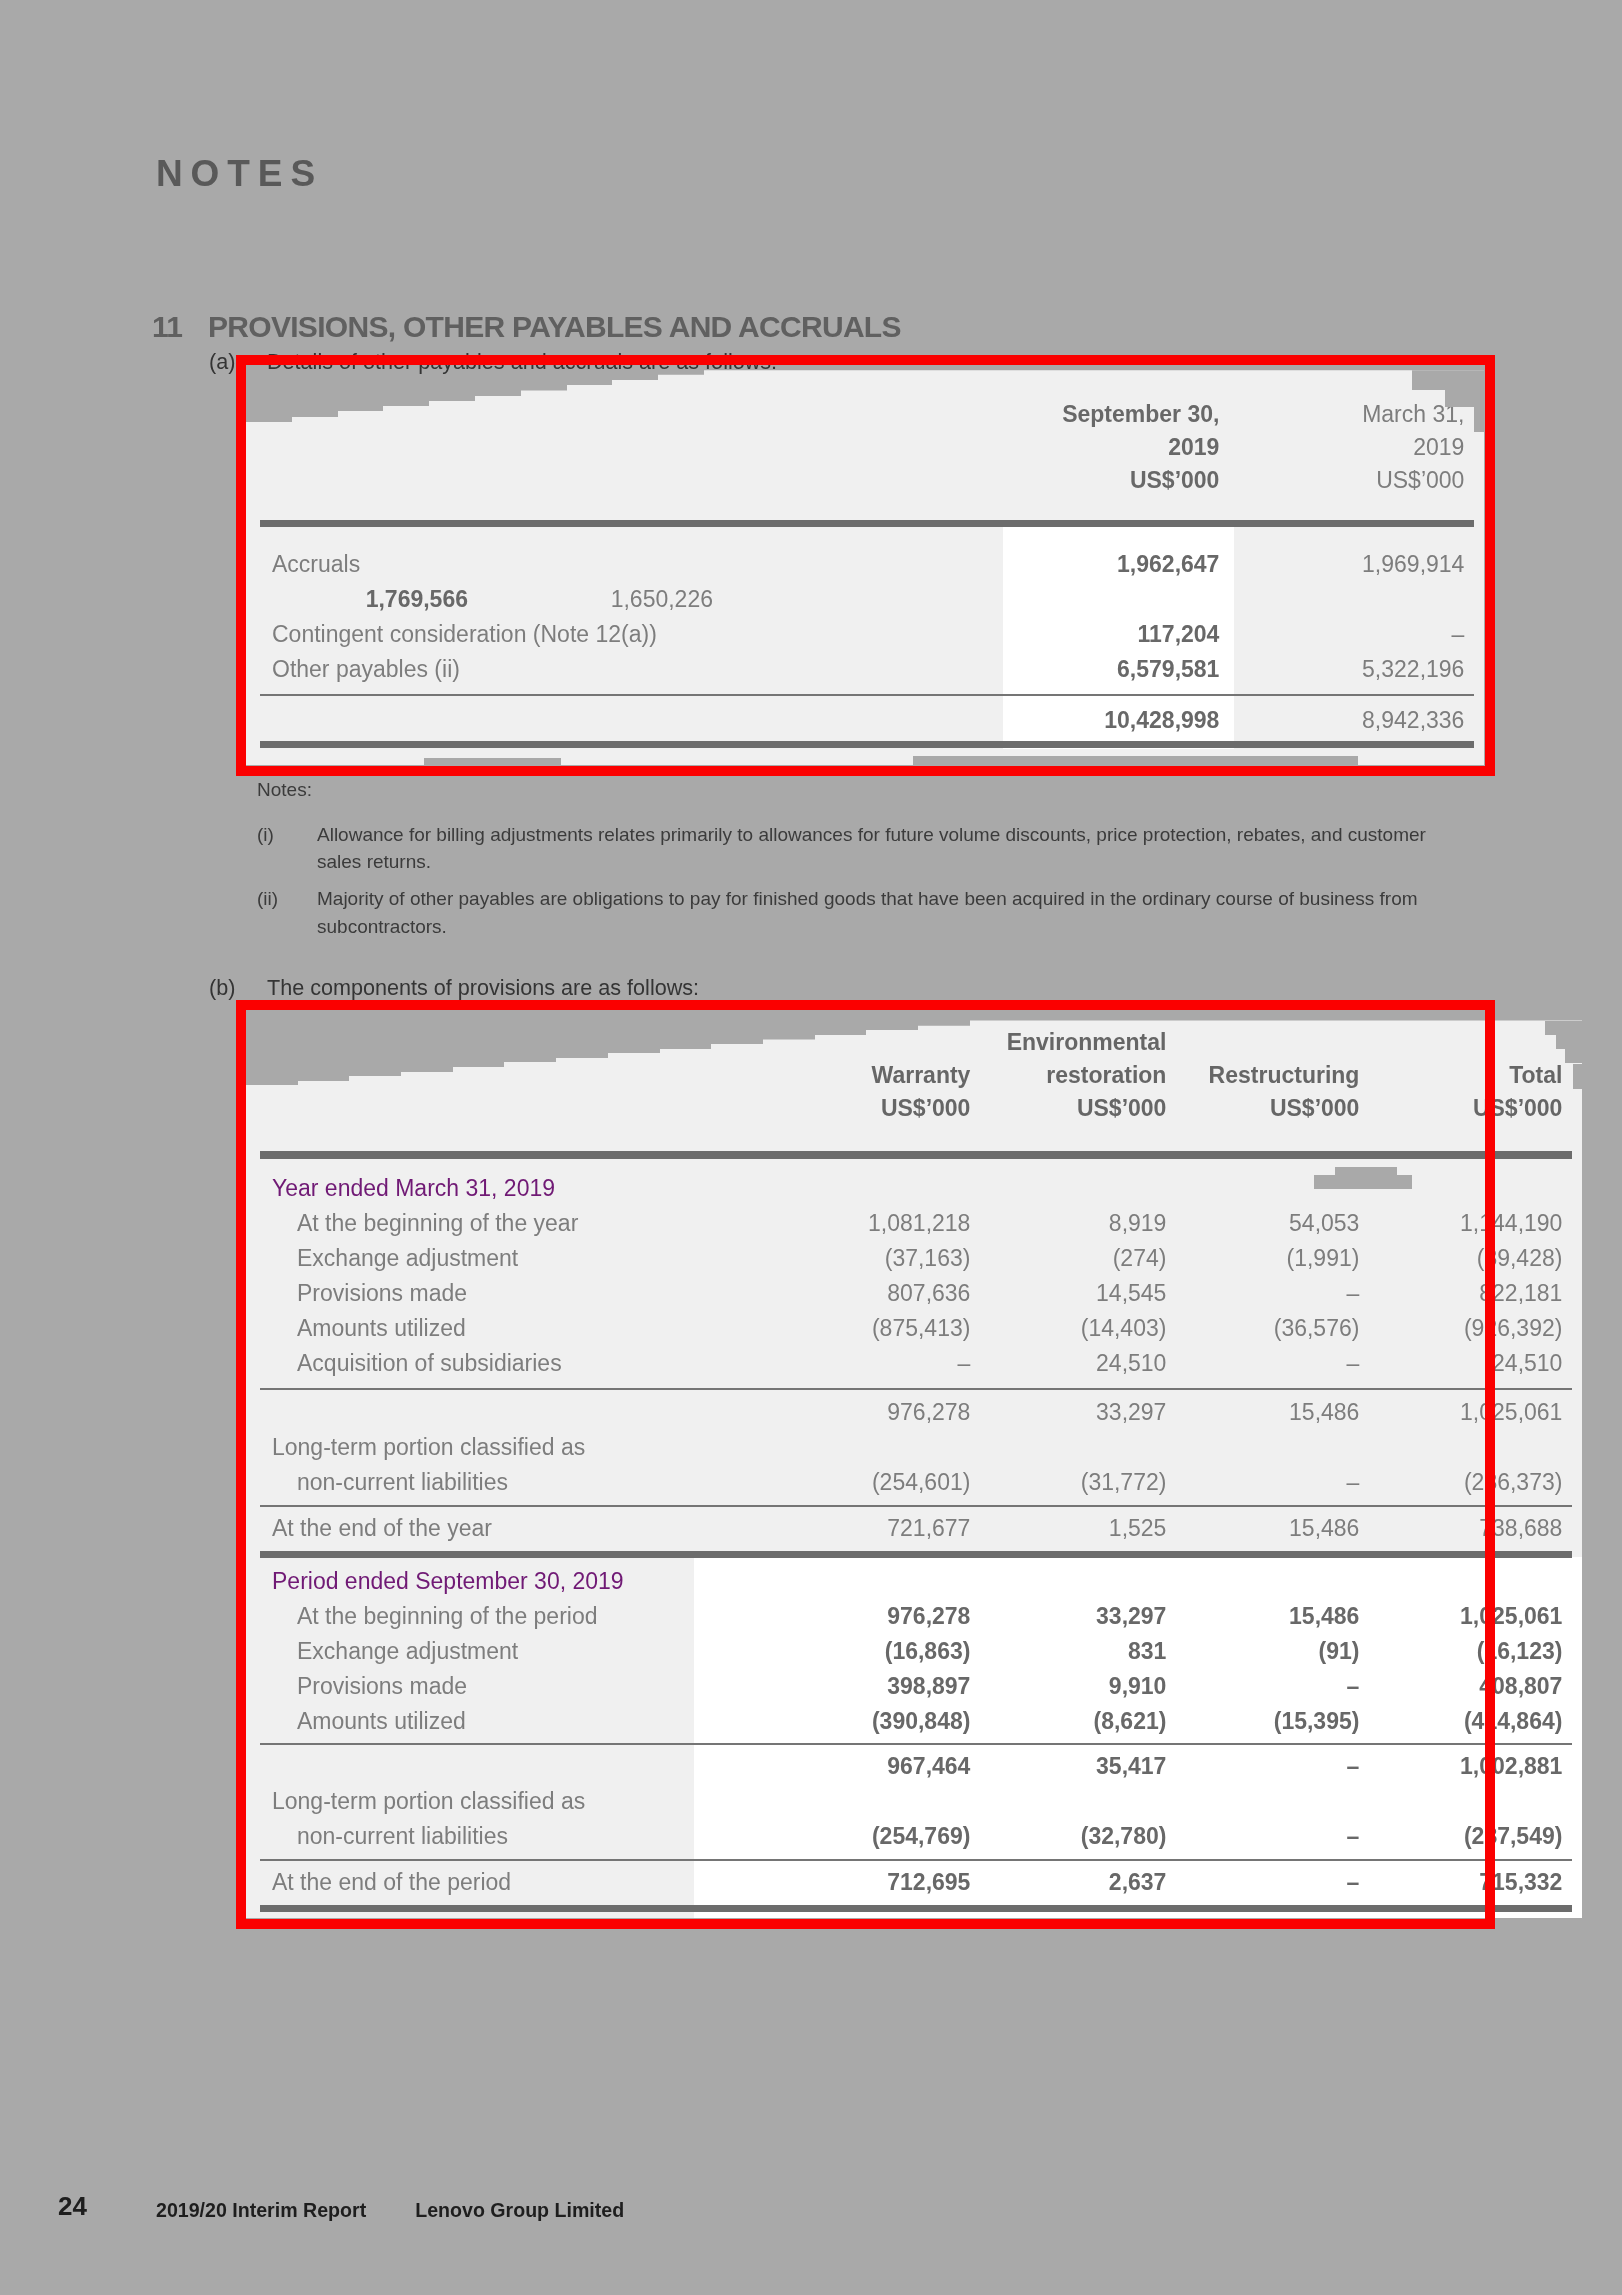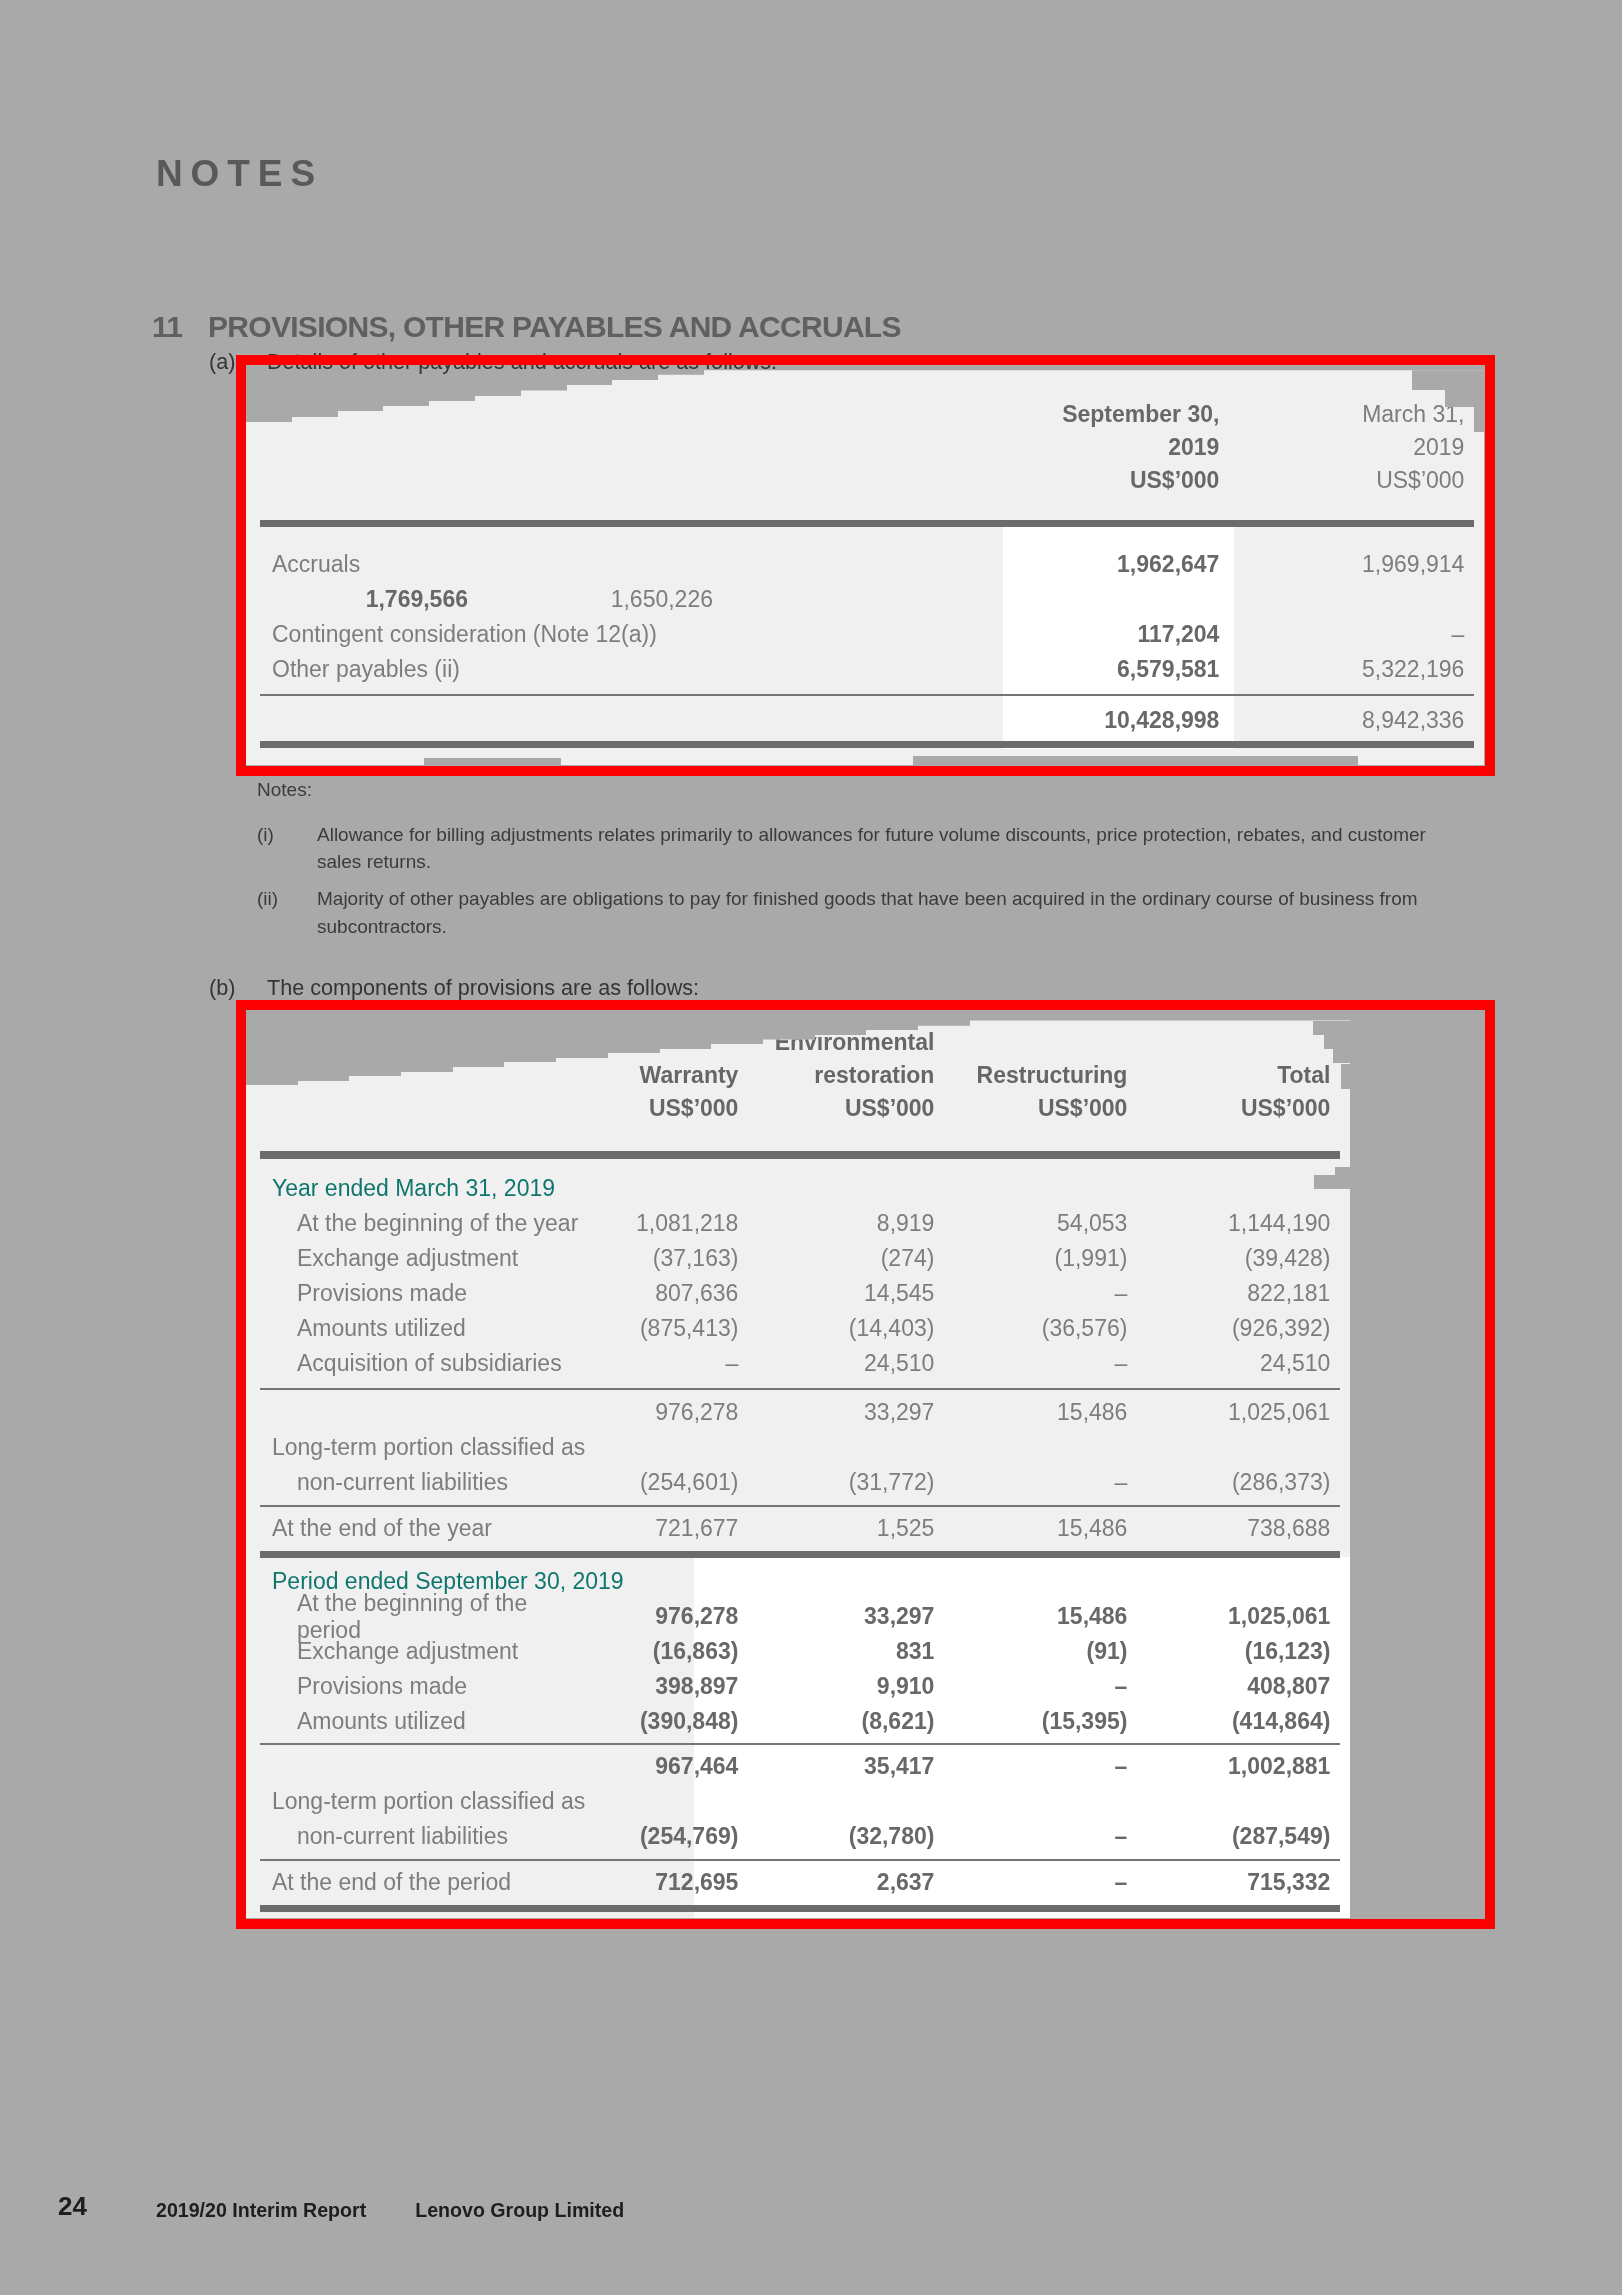--- a/index.html
+++ b/index.html
@@ -41,21 +41,21 @@
   
   .tbl{
     position:absolute;background:#f0f0f0;z-index:2;
     font-size:23px;color:#7d7d7d;
   }
   #t1{
     left:246px;top:365px;width:1238px;height:400px;
     clip-path:polygon(0 57px,46px 57px,46px 52px,92px 52px,92px 46px,137px 46px,137px 41px,183px 41px,183px 36px,229px 36px,229px 31px,275px 31px,275px 25.5px,321px 25.5px,321px 20px,366px 20px,366px 15px,412px 15px,412px 9.8px,458px 9.8px,458px 5.2px,100% 5.2px,100% 100%,0 100%);
   }
   #t2{
-    left:246px;top:1010px;width:1104px;height:908px;
+    left:246px;top:1010px;width:1336px;height:908px;
     clip-path:polygon(0 75px,52px 75px,52px 71px,103px 71px,103px 66px,155px 66px,155px 62px,207px 62px,207px 57px,258px 57px,258px 52px,310px 52px,310px 48px,362px 48px,362px 43px,414px 43px,414px 39px,465px 39px,465px 34px,517px 34px,517px 29.4px,569px 29.4px,569px 25px,620px 25px,620px 20px,672px 20px,672px 15.7px,724px 15.7px,724px 10.5px,100% 10.5px,100% 100%,0 100%);
   }
   .white-band{position:absolute;background:#ffffff;z-index:0;}
   #t1 .white-band{left:757px;top:161px;width:231px;height:223px;}
   #t2 .white-band{left:448px;top:547px;right:0;bottom:0;}
 
   
   .art{position:absolute;background:#a9a9a9;z-index:3;}
 
   
@@ -70,21 +70,21 @@
   .cv{text-align:right;}
   #t1 .cv.v1{width:196px;font-weight:700;color:#686868;}
   #t1 .cv.v2{width:245px;}
   #t2 .cv.v1{width:157px;}
   #t2 .cv.v2{width:196px;}
   #t2 .cv.v3{width:193px;}
   #t2 .cv.v4{width:203px;}
   .vb .cv{font-weight:700;color:#686868;}
   #t2 .indent-rows .trow .cl{padding-left:25px;}
   .cl.ind{padding-left:25px;}
-  .seclabel{height:35px;display:flex;align-items:center;color:#0f766e;}
+  .seclabel{height:35px;display:flex;align-items:center;color:#701a75;}
 
   
   .hrow{display:flex;align-items:center;height:33px;}
   .hrow .cl{flex:1;}
   .hb{font-weight:700;color:#666666;}
   #t1 .hdr{position:absolute;left:26px;right:19.6px;top:33px;z-index:2;}
   #t2 .hdr{position:absolute;left:26px;right:19.6px;top:15.7px;z-index:2;}
 
   
   .notes{

